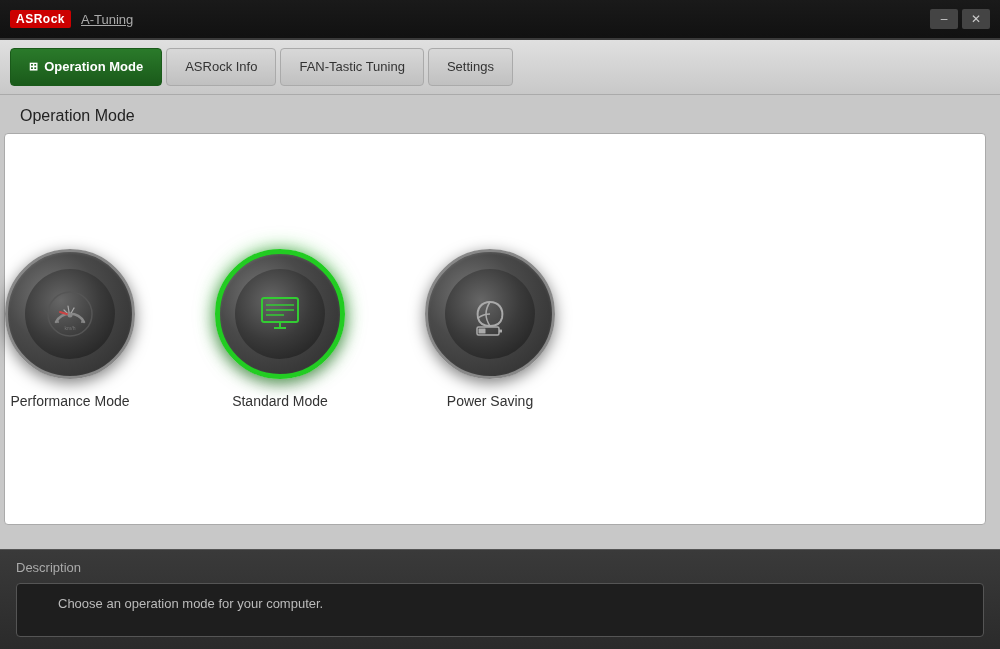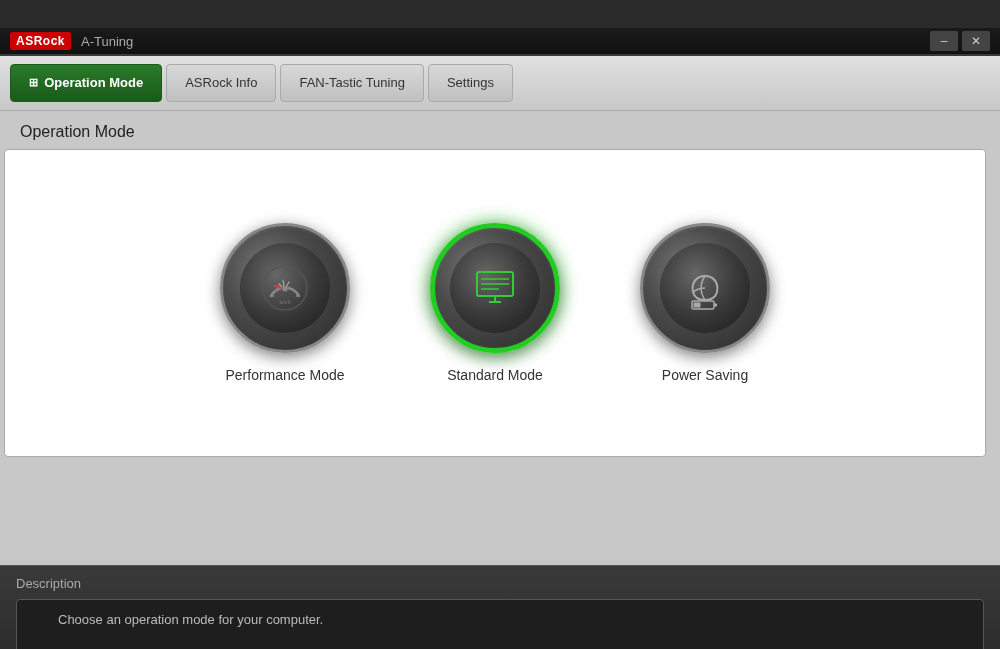--- a/index.html
+++ b/index.html
@@ -7,46 +7,46 @@
       width: 1000px;
       height: 649px;
       background: #2a2a2a;
       font-family: 'Segoe UI', Arial, sans-serif;
       overflow: hidden;
       color: #ccc;
     }
 
     
     #titlebar {
-      height: 28px;
+      height: 40px;
       background: linear-gradient(180deg, #1a1a1a 0%, #111 100%);
       display: flex;
       align-items: center;
       justify-content: space-between;
       padding: 9px 10px;
       border-bottom: 2px solid #3a3a3a;
-      margin-top: 28px;
     }
     #titlebar-left {
       display: flex;
       align-items: center;
       gap: 10px;
     }
     #asrock-logo {
       background: #cc0000;
       color: white;
       font-weight: bold;
       font-size: 12px;
       padding: 2px 6px;
       border-radius: 2px;
       letter-spacing: 0.5px;
     }
     #app-title {
       color: #aaa;
       font-size: 13px;
+      text-decoration: underline;
     }
     #titlebar-controls {
       display: flex;
       gap: 4px;
     }
     .title-btn {
       width: 28px;
       height: 20px;
       background: #444;
       border: none;
@@ -108,24 +108,24 @@
     #page-title-text {
       font-size: 16px;
       color: #222;
       font-weight: normal;
     }
     #content-area {
       margin: 0 14px 10px 4px;
       background: white;
       border: 1px solid #aaa;
       border-radius: 4px;
-      height: 308px;
-      display: flex;
-      align-items: center;
-      justify-content: center;
+      height: 392px;
+      display: flex;
+      align-items: center;
+      justify-content: flex-start;
       gap: 80px;
     }
 
     
     .mode-item {
       display: flex;
       flex-direction: column;
       align-items: center;
       gap: 14px;
       cursor: pointer;

